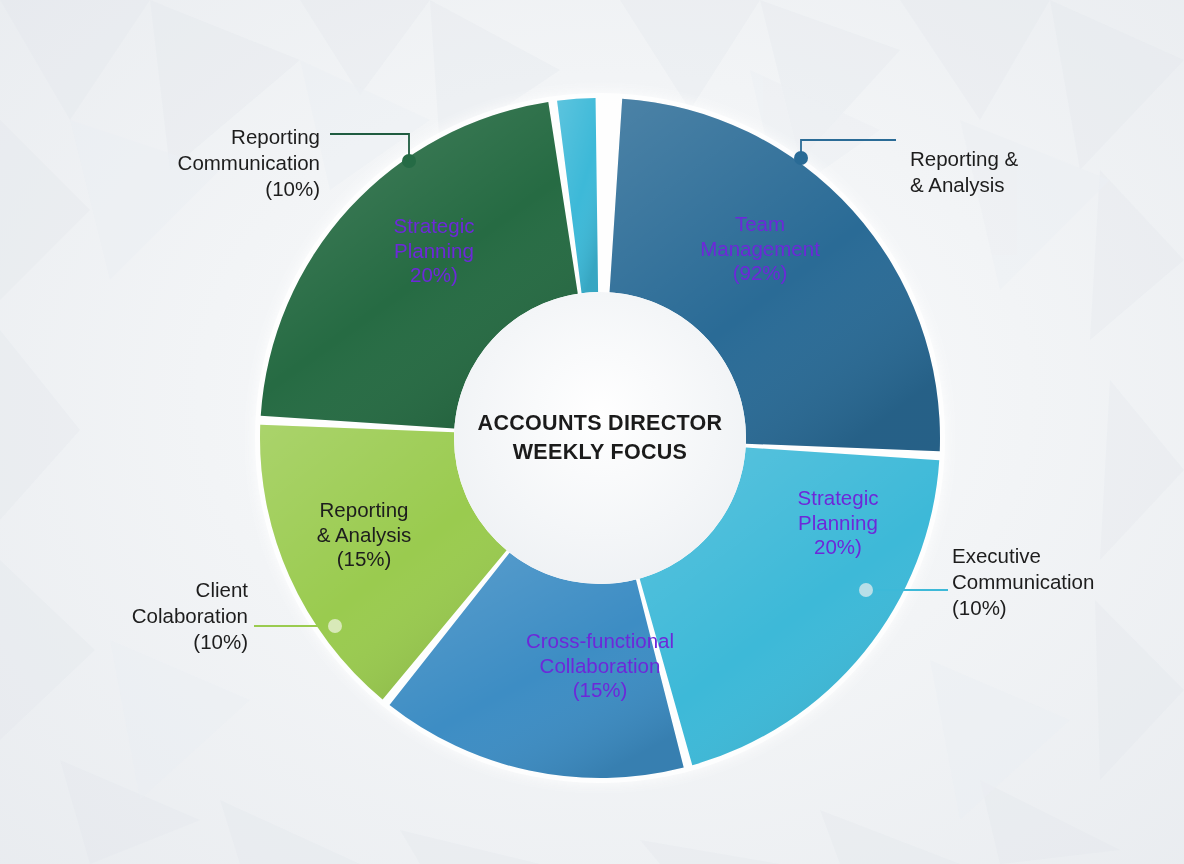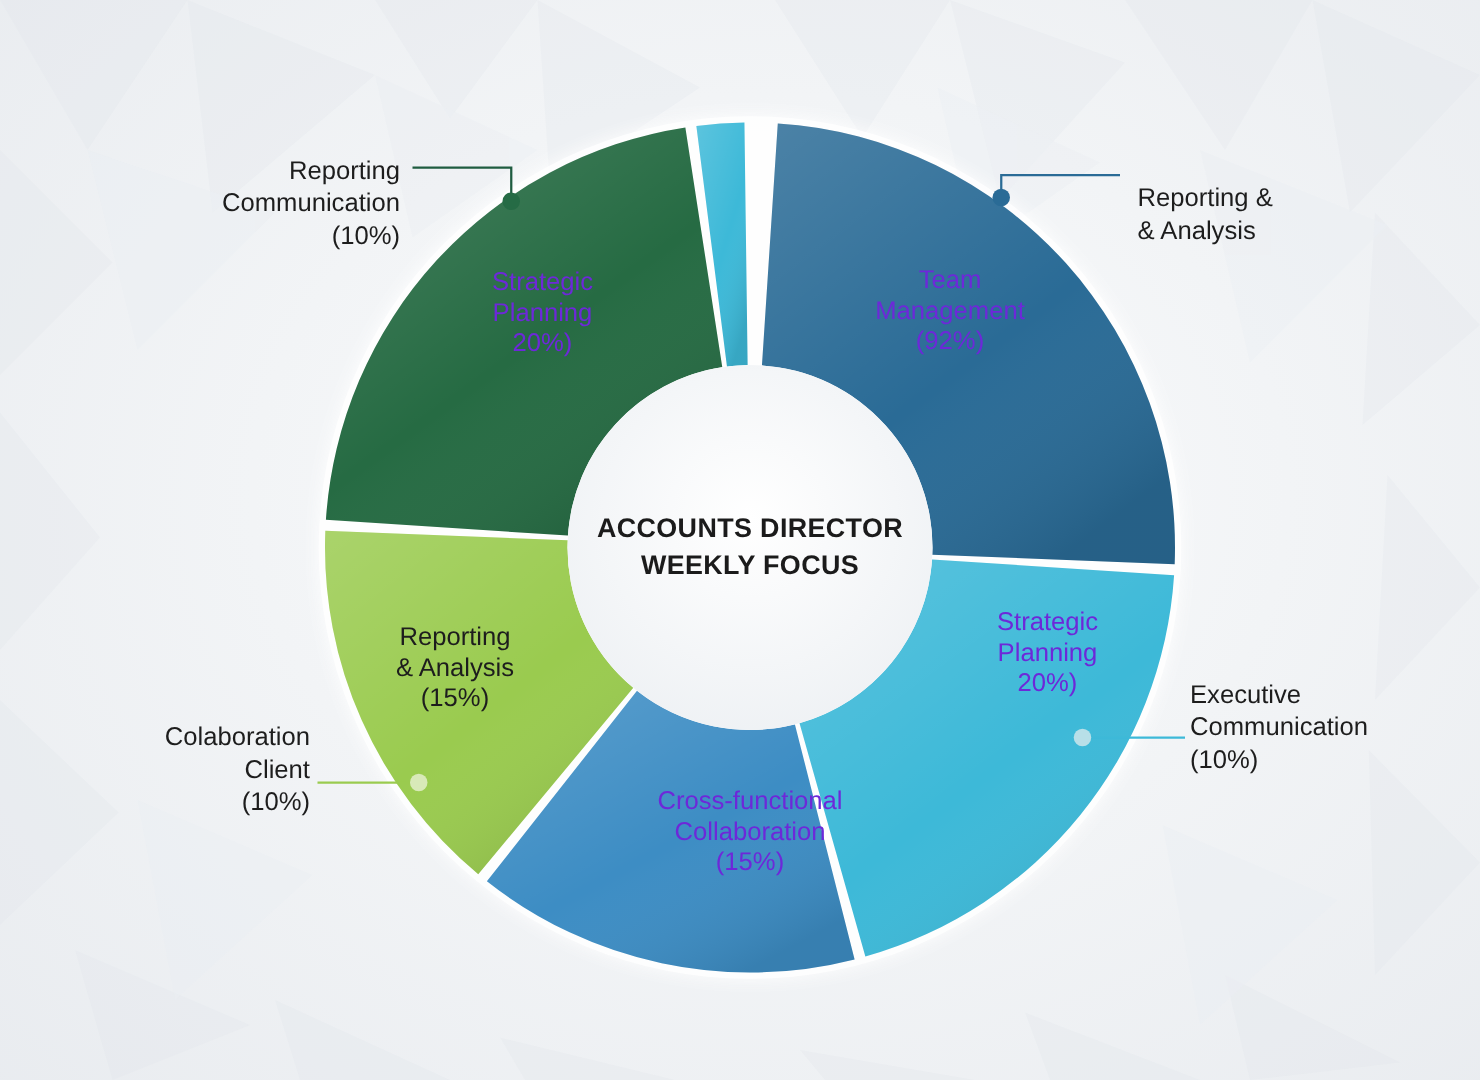--- a/index.html
+++ b/index.html
@@ -224,19 +224,19 @@
       <div class="callout align-left" style="top: 146px; left: 910px;">
         <span class="ln">Reporting &amp;</span>
         <span class="ln">&amp; Analysis</span>
       </div>
       <div class="callout align-left" style="top: 543px; left: 952px;">
         <span class="ln">Executive</span>
         <span class="ln">Communication</span>
         <span class="ln">(10%)</span>
       </div>
       <div class="callout align-right" style="top: 577px; left: 0px; width: 248px;">
+        <span class="ln">Client</span>
         <span class="ln">Colaboration</span>
-        <span class="ln">Client</span>
         <span class="ln">(10%)</span>
       </div>
     </div>
 
 </div>
 
 </body></html>

